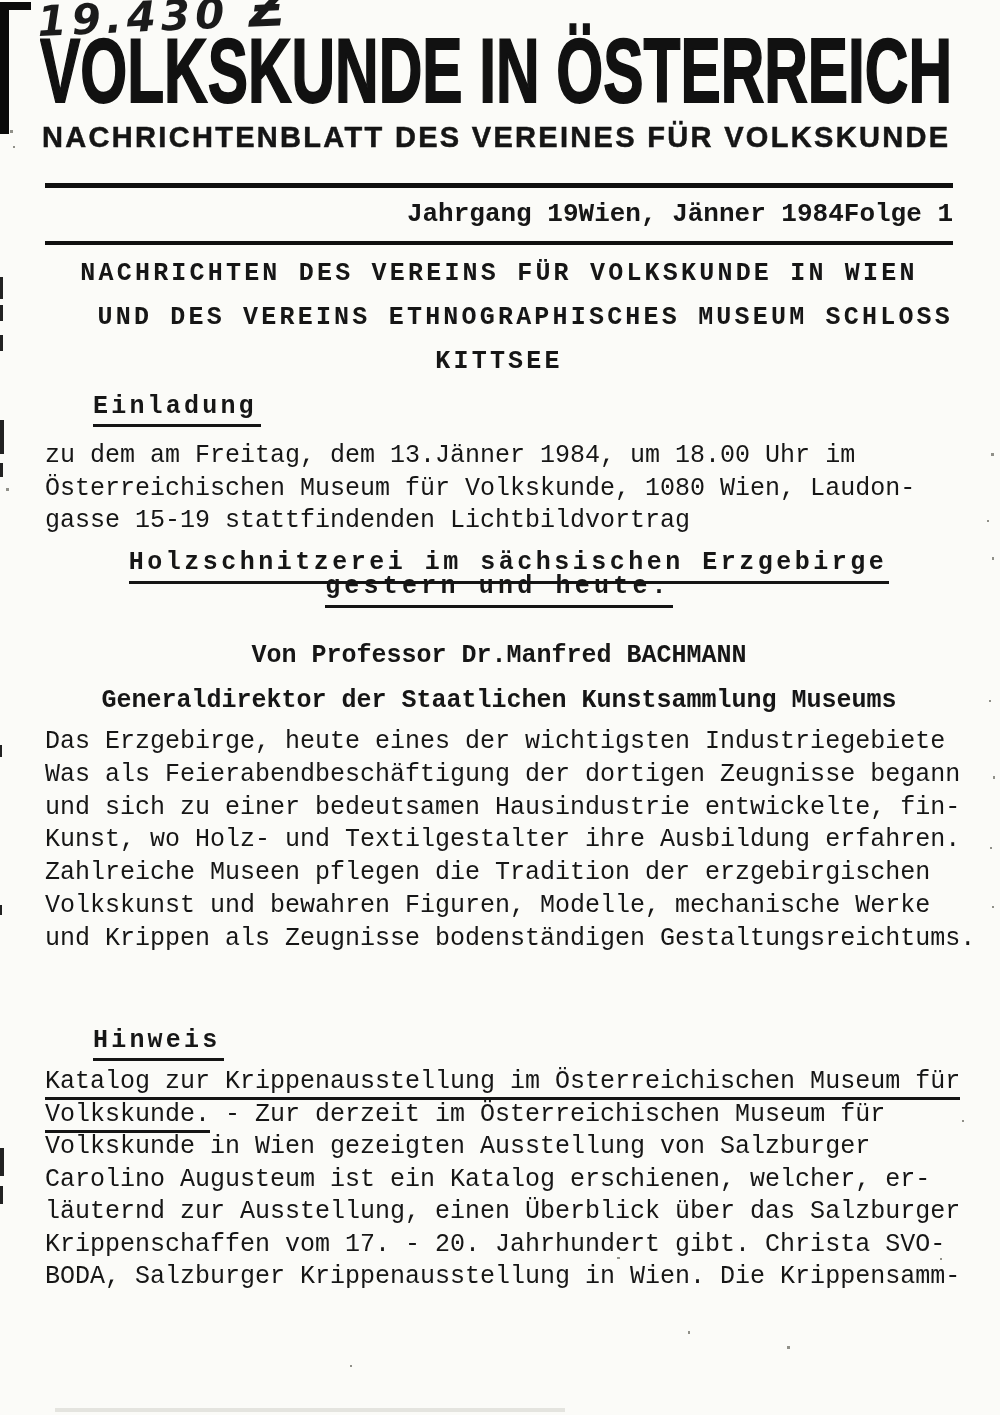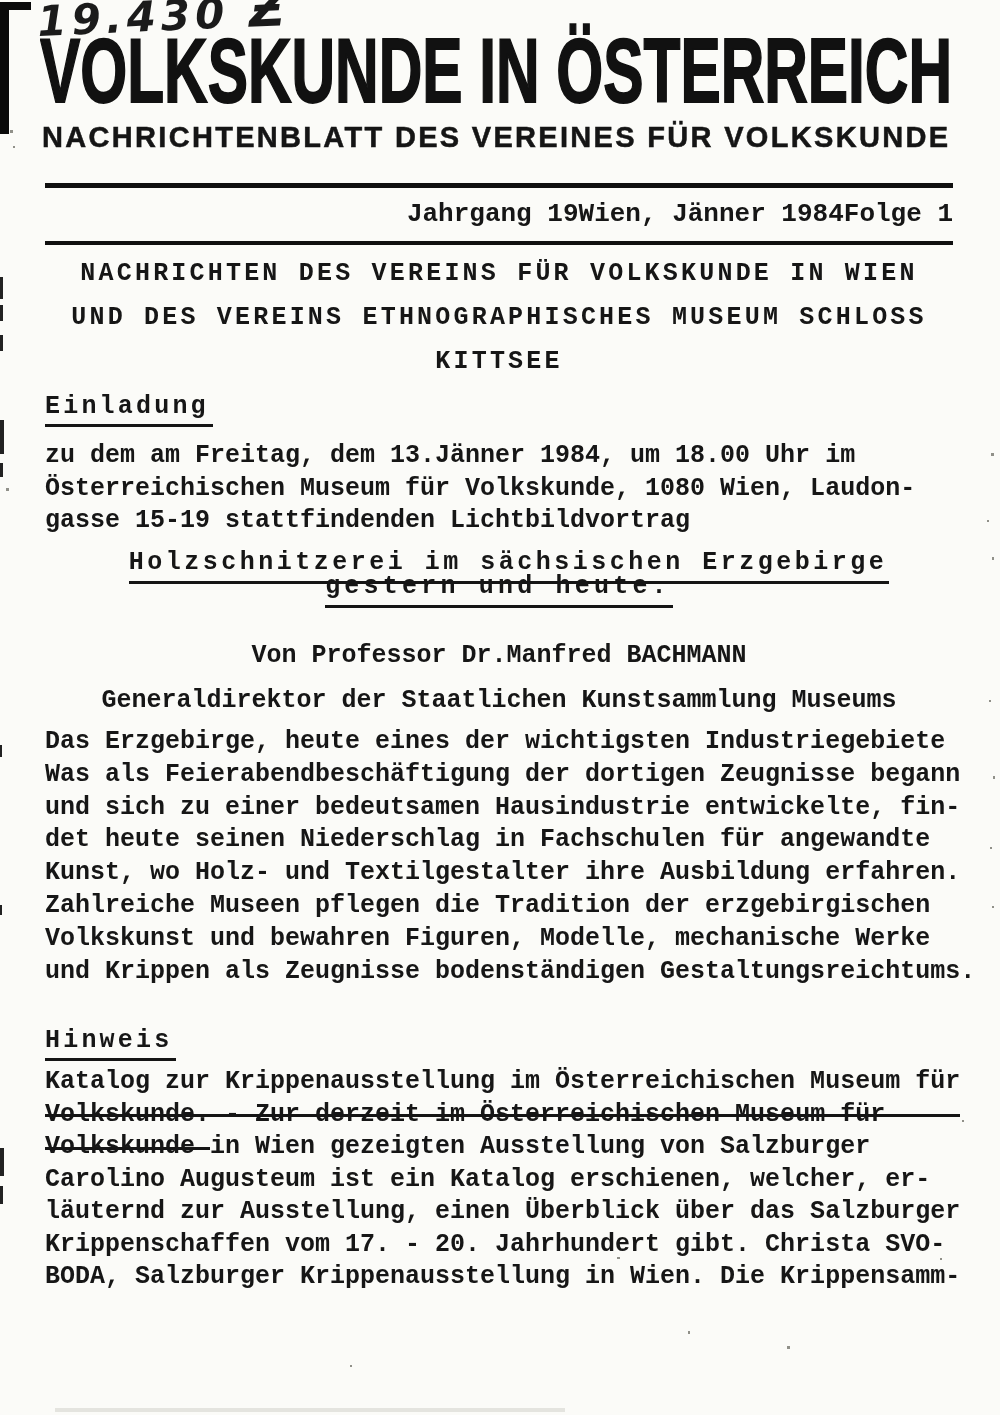--- a/index.html
+++ b/index.html
@@ -37,34 +37,34 @@
   .masthead{
     left:45px;top:199px;width:908px;
     display:flex;justify-content:flex-end;align-items:baseline;
     font-size:26px;font-weight:bold;
   }
   
   .orgline{left:45px;width:908px;text-align:center;
     font-size:25px;font-weight:bold;letter-spacing:3.2px;white-space:pre;}
   
   .uhead{font-size:25px;font-weight:bold;letter-spacing:3.2px;
-    border-bottom:3px solid #151515;padding:0 4px 3px 0;display:inline-block;white-space:pre;}
+    border-bottom:3px solid #151515;padding:0 4px 3px 0;display:inline-block;white-space:pre;margin-left:48px;}
   .centerrow{left:45px;width:908px;text-align:center;}
   .ul-center{font-size:25px;font-weight:bold;
     border-bottom:3px solid #151515;padding:0 2px 4px 0;display:inline-block;white-space:pre;}
   .ls35{letter-spacing:3.5px;margin-left:20px;}
   .ls42{letter-spacing:4.2px;}
   .centertext{left:45px;width:908px;text-align:center;
     font-size:25px;font-weight:bold;white-space:pre;}
   
-  .block{left:45px;width:920px;font-size:25px;font-weight:bold;}
+  .block{left:45px;width:920px;font-size:25px;font-weight:normal;}
   .invite{top:440px;line-height:32.5px;}
   .para1{top:726px;line-height:32.8px;}
   .para2{top:1066px;line-height:32.5px;}
-  .useg{border-bottom:3px solid #151515;padding-bottom:18px;}
+  .useg{border-bottom:3px solid #151515;padding-bottom:1px;}
   .bottom-band{left:55px;top:1408px;width:510px;height:4px;background:#e4e4df;}
   svg{display:block;}
 </style>
 </head>
 <body>
 
 <div class="page">
 
   <div class="abs corner-h"></div>
   <div class="abs corner-v"></div>
@@ -94,21 +94,21 @@
 
   <div class="abs rule rule1"></div>
   <div class="abs masthead">
     <span>Jahrgang 19</span>
     <span>Wien, Jänner 1984</span>
     <span>Folge 1</span>
   </div>
   <div class="abs rule rule2"></div>
 
   <div class="abs orgline" style="top:259px;">NACHRICHTEN DES VEREINS FÜR VOLKSKUNDE IN WIEN</div>
-  <div class="abs orgline" style="top:303px;">UND DES VEREINS ETHNOGRAPHISCHES MUSEUM SCHLOSS</div>
+  <div class="abs orgline" style="top:303px;text-align:right;">UND DES VEREINS ETHNOGRAPHISCHES MUSEUM SCHLOSS</div>
   <div class="abs orgline" style="top:347px;">KITTSEE</div>
 
   <div class="abs" style="left:45px;top:392px;">
     <span class="uhead">Einladung</span>
   </div>
   <div class="abs block invite">
     <div class="tline">zu dem am Freitag, dem 13.Jänner 1984, um 18.00 Uhr im</div>
     <div class="tline">Österreichischen Museum für Volkskunde, 1080 Wien, Laudon-</div>
     <div class="tline">gasse 15-19 stattfindenden Lichtbildvortrag</div>
   </div>
@@ -119,21 +119,20 @@
   <div class="abs centerrow" style="top:572px;">
     <span class="ul-center ls42">gestern und heute.</span>
   </div>
   <div class="abs centertext" style="top:641px;">Von Professor Dr.Manfred BACHMANN</div>
   <div class="abs centertext" style="top:686px;">Generaldirektor der Staatlichen Kunstsammlung Museums</div>
 
   <div class="abs block para1">
     <div class="tline">Das Erzgebirge, heute eines der wichtigsten Industriegebiete</div>
     <div class="tline">Was als Feierabendbeschäftigung der dortigen Zeugnisse begann</div>
     <div class="tline">und sich zu einer bedeutsamen Hausindustrie entwickelte, fin-</div>
-    <div class="tline">det heute seinen Niederschlag in Fachschulen für angewandte</div>
     <div class="tline">Kunst, wo Holz- und Textilgestalter ihre Ausbildung erfahren.</div>
     <div class="tline">Zahlreiche Museen pflegen die Tradition der erzgebirgischen</div>
     <div class="tline">Volkskunst und bewahren Figuren, Modelle, mechanische Werke</div>
     <div class="tline">und Krippen als Zeugnisse bodenständigen Gestaltungsreichtums.</div>
   </div>
 
   <div class="abs" style="left:45px;top:1026px;">
     <span class="uhead">Hinweis</span>
   </div>
   <div class="abs block para2">

